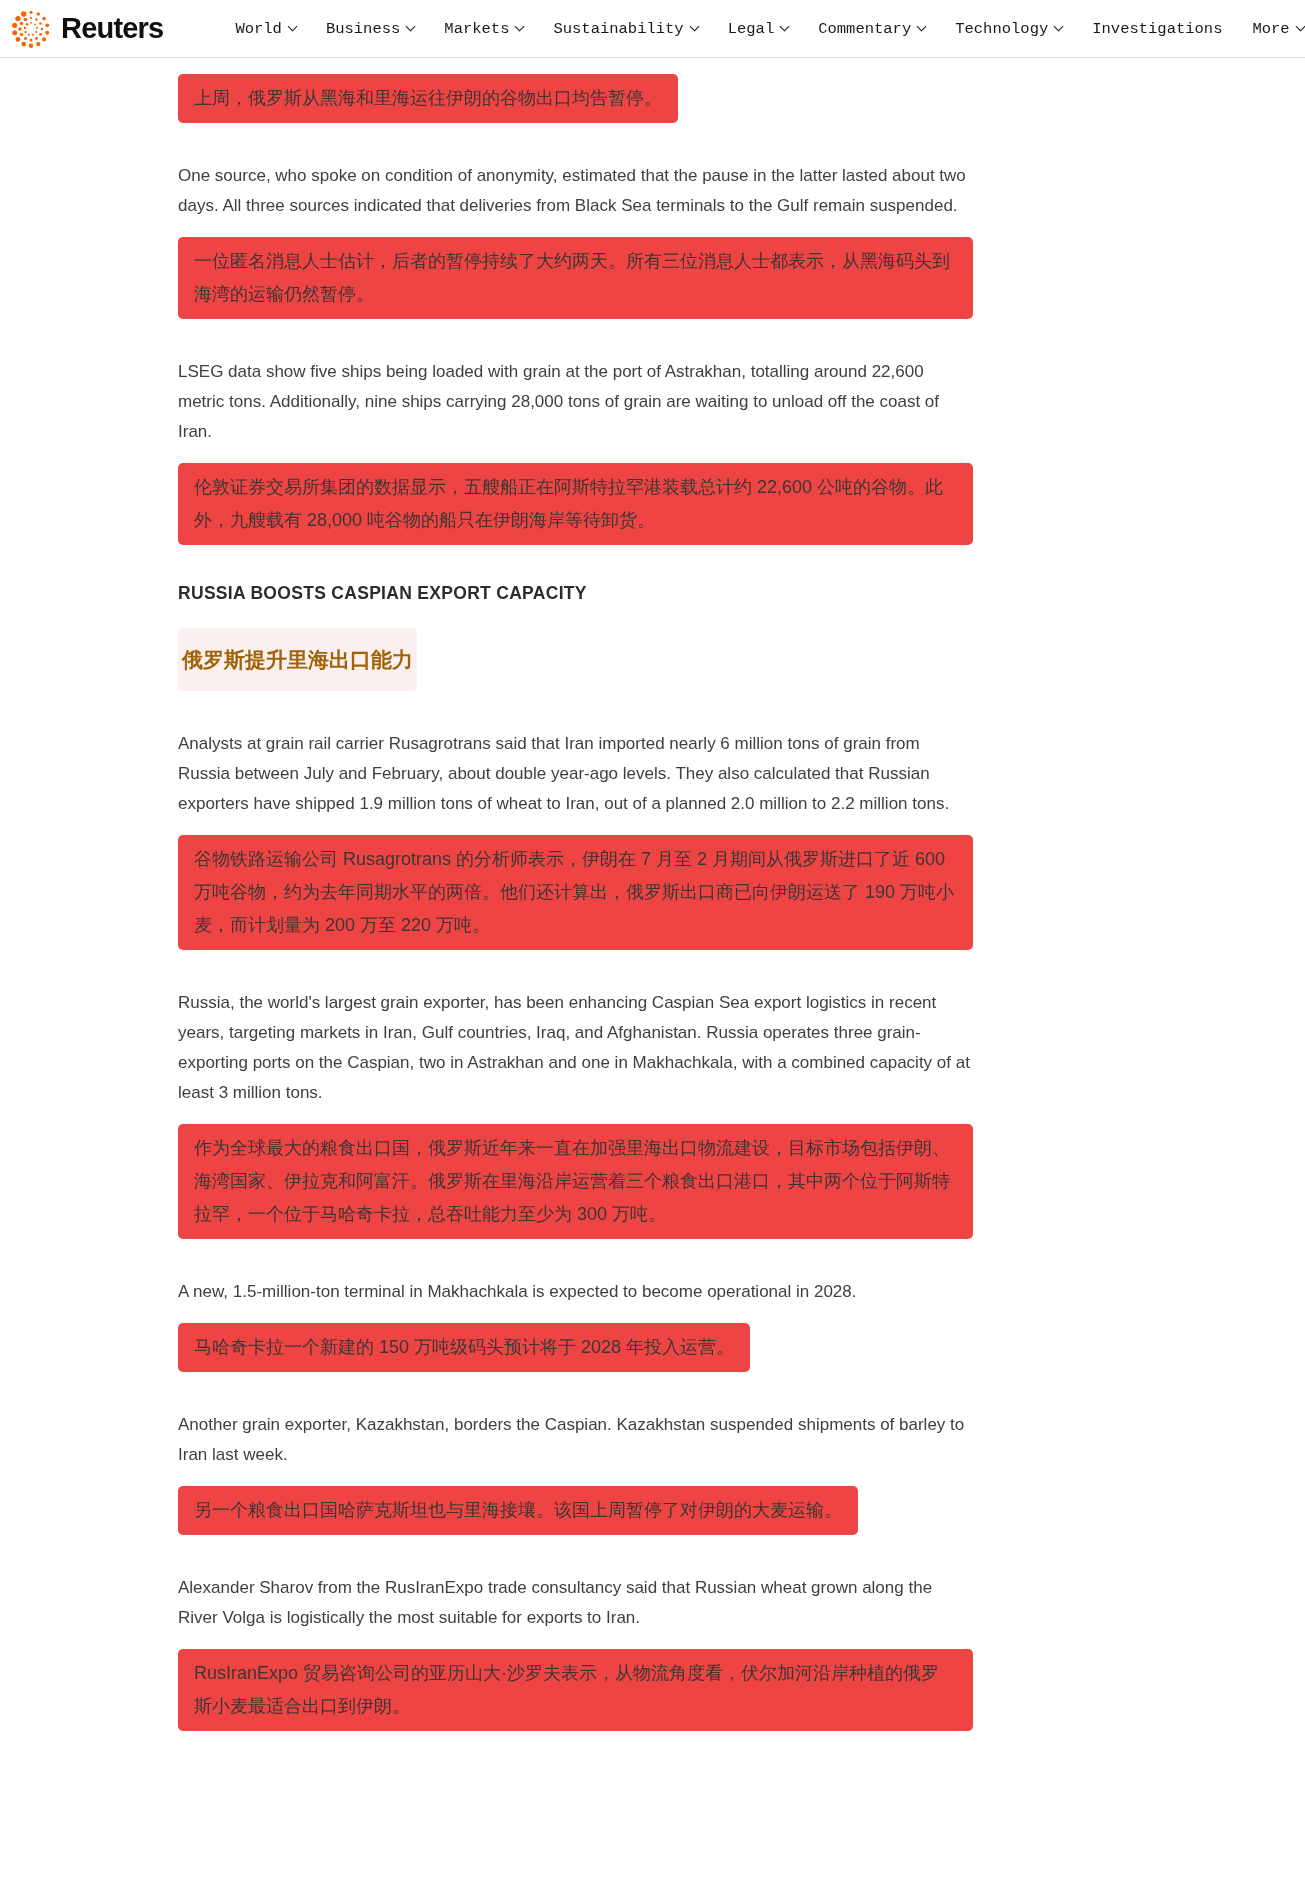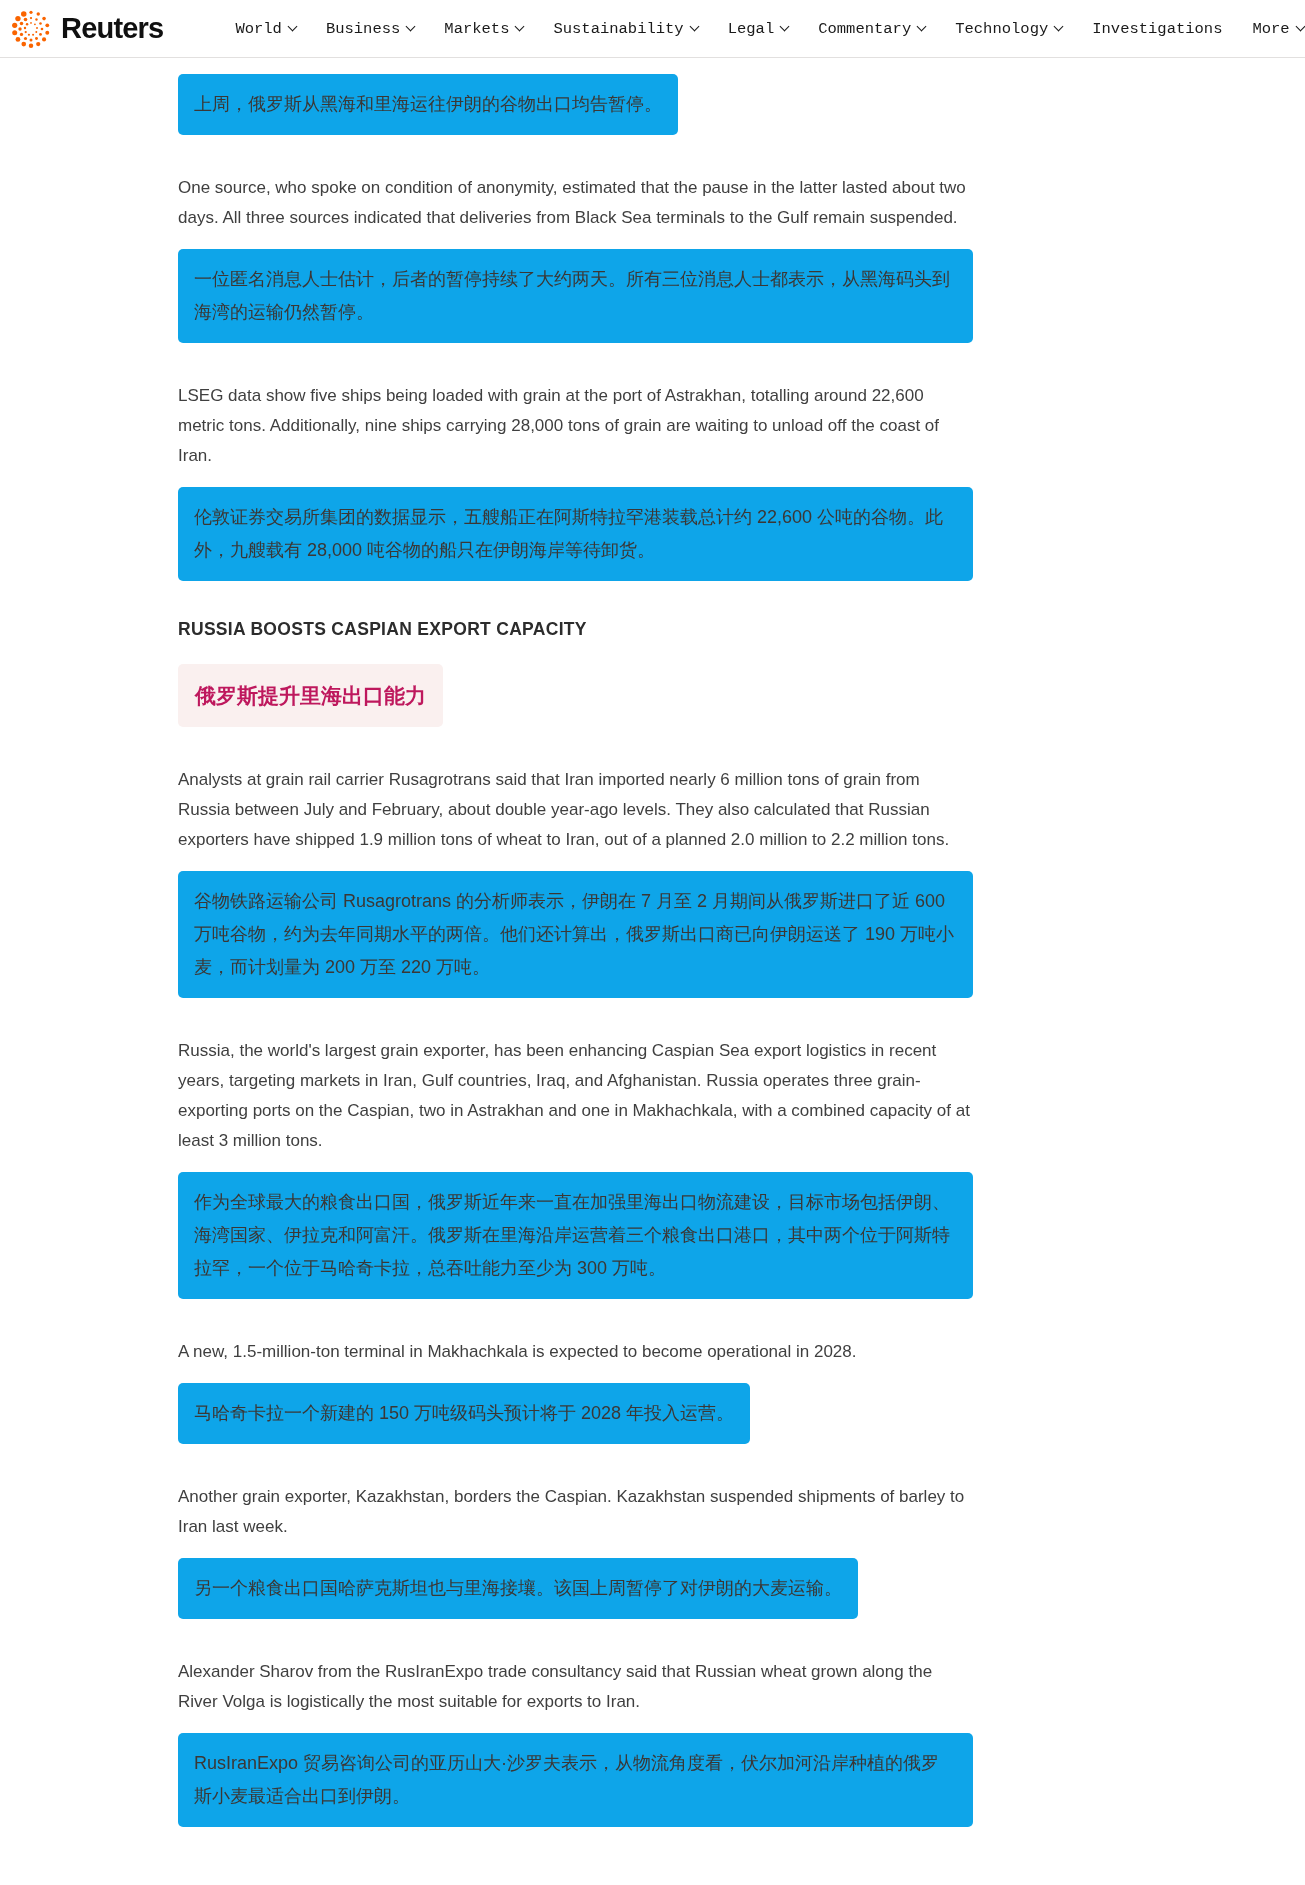--- a/index.html
+++ b/index.html
@@ -39,38 +39,38 @@
     transform: rotate(-45deg);
     margin-top: -4px;
   }
   
   .content { width: 795px; margin: 16px 0 0 178px; }
   p.en {
     font-size: 17px; line-height: 30px; color: #3f3f3f;
     margin: 0 0 16px 0;
   }
   .zh-box {
-    background: #0ea5e9;
+    background: #ef4444;
     border-radius: 5px;
-    padding: 14px 16px;
+    padding: 8px 16px;
     width: fit-content; max-width: 100%;
     font-size: 18px; line-height: 33px; color: #3b3735;
     margin: 0 0 38px 0;
   }
   h2.en-heading {
     font-size: 17.5px; font-weight: bold; color: #2c2c2c;
     letter-spacing: 0.3px;
     margin: 6px 0 24px 0;
   }
   .zh-heading-box {
     background: #faf0ef;
     border-radius: 5px;
-    padding: 15px 17px;
+    padding: 15px 4px;
     width: fit-content;
-    font-size: 21px; font-weight: bold; line-height: 33px; color: #be185d;
+    font-size: 21px; font-weight: bold; line-height: 33px; color: #a16207;
     margin: 0 0 38px 0;
   }
 </style>
 </head>
 <body>
 
 <header class="header">
   <div class="brand">
     <span>
       <svg viewBox="0 0 44 44" aria-hidden="true">

